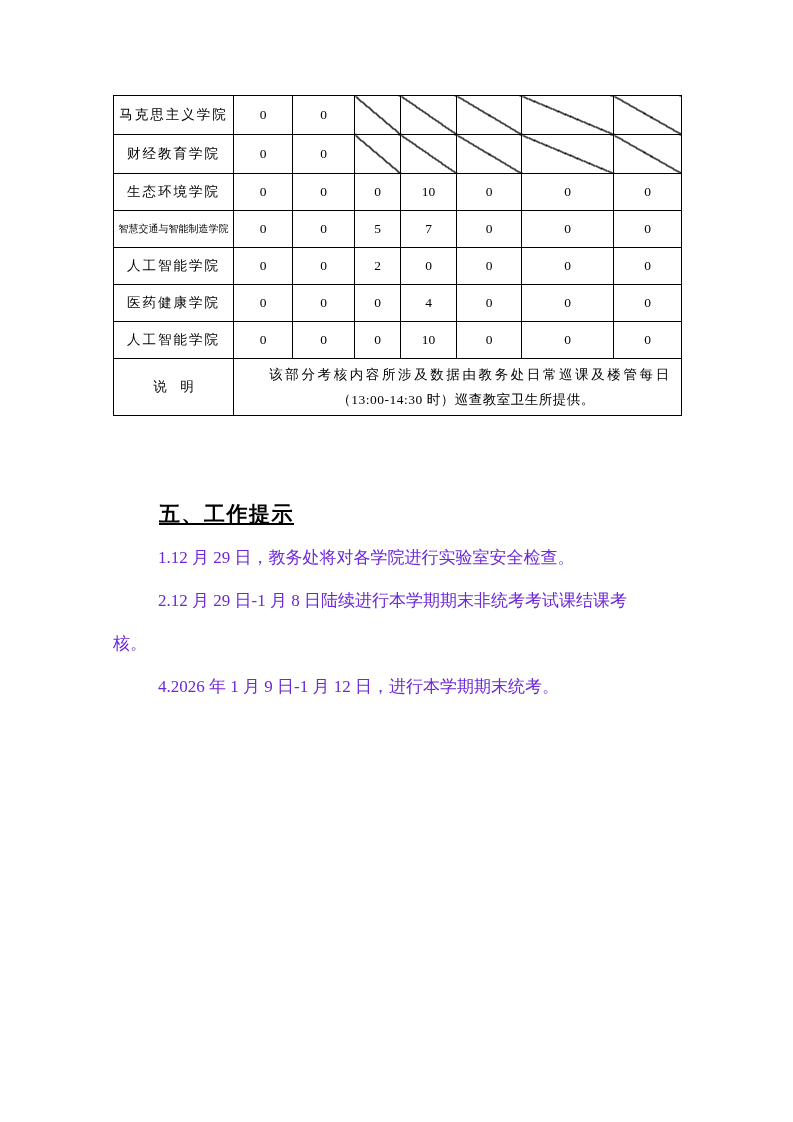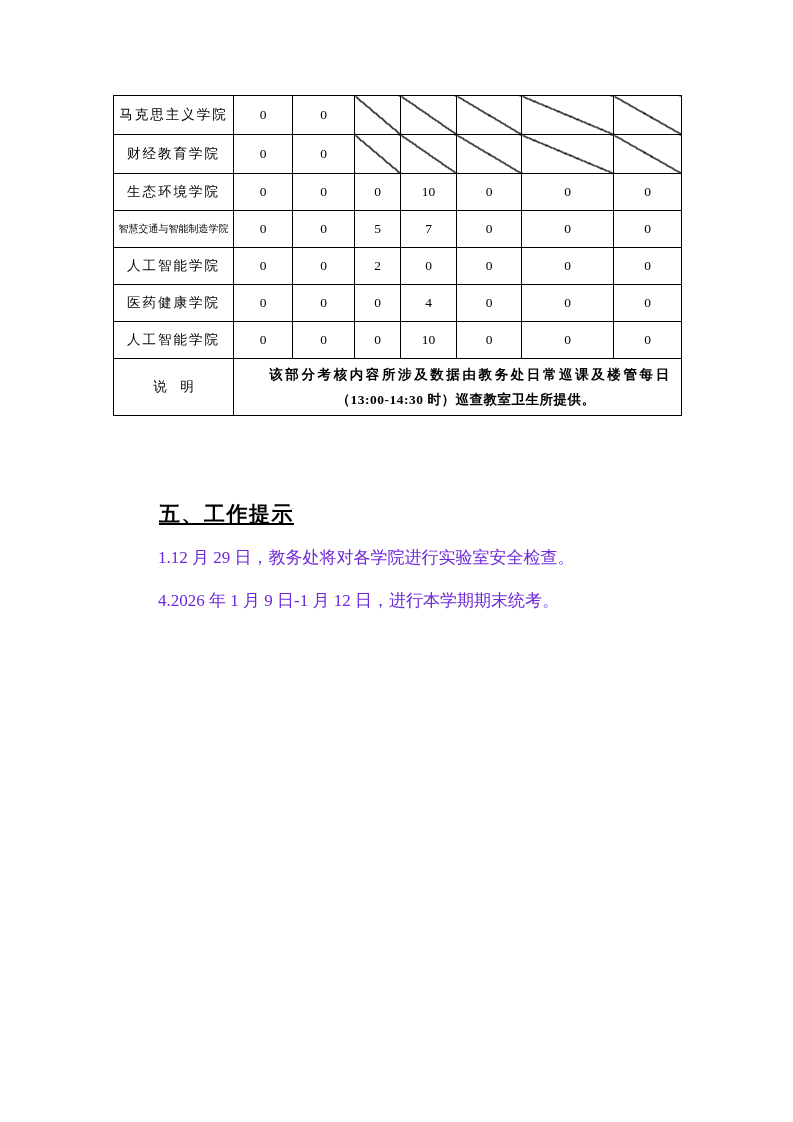--- a/index.html
+++ b/index.html
@@ -42,21 +42,20 @@
       #000 calc(50% - 0.7px),
       #000 calc(50% + 0.7px),
       transparent calc(50% + 0.7px));
   }
   .note-row { height: 57px; }
   .note-label { font-size: 14px; }
   .note-cell {
     text-align: right;
     padding: 3px 8px 3px 6px !important;
     font-size: 14px;
-    font-weight: bold;
   }
   .note-line-1 { text-indent: 28px; letter-spacing: 2.6px; line-height: 25px; }
   .note-line-2 { letter-spacing: 0.5px; line-height: 25px; margin-left: 19px; }
 
   
   .section-heading {
     position: absolute;
     left: 159px;
     top: 500px;
     margin: 0;
@@ -178,17 +177,21 @@
     </tbody>
   </table>
 
   <h2 class="section-heading">五、工作提示</h2>
 
   <div class="work-tips">
       <div>
         <div class="line indent">1.12 月 29 日，教务处将对各学院进行实验室安全检查。</div>
       </div>
       <div>
+        <div class="line indent">2.12 月 29 日-1 月 8 日陆续进行本学期期末非统考考试课结课考</div>
+        <div class="line">核。</div>
+      </div>
+      <div>
         <div class="line indent">4.2026 年 1 月 9 日-1 月 12 日，进行本学期期末统考。</div>
       </div>
     </div>
 
 </div>
 
 </body></html>

